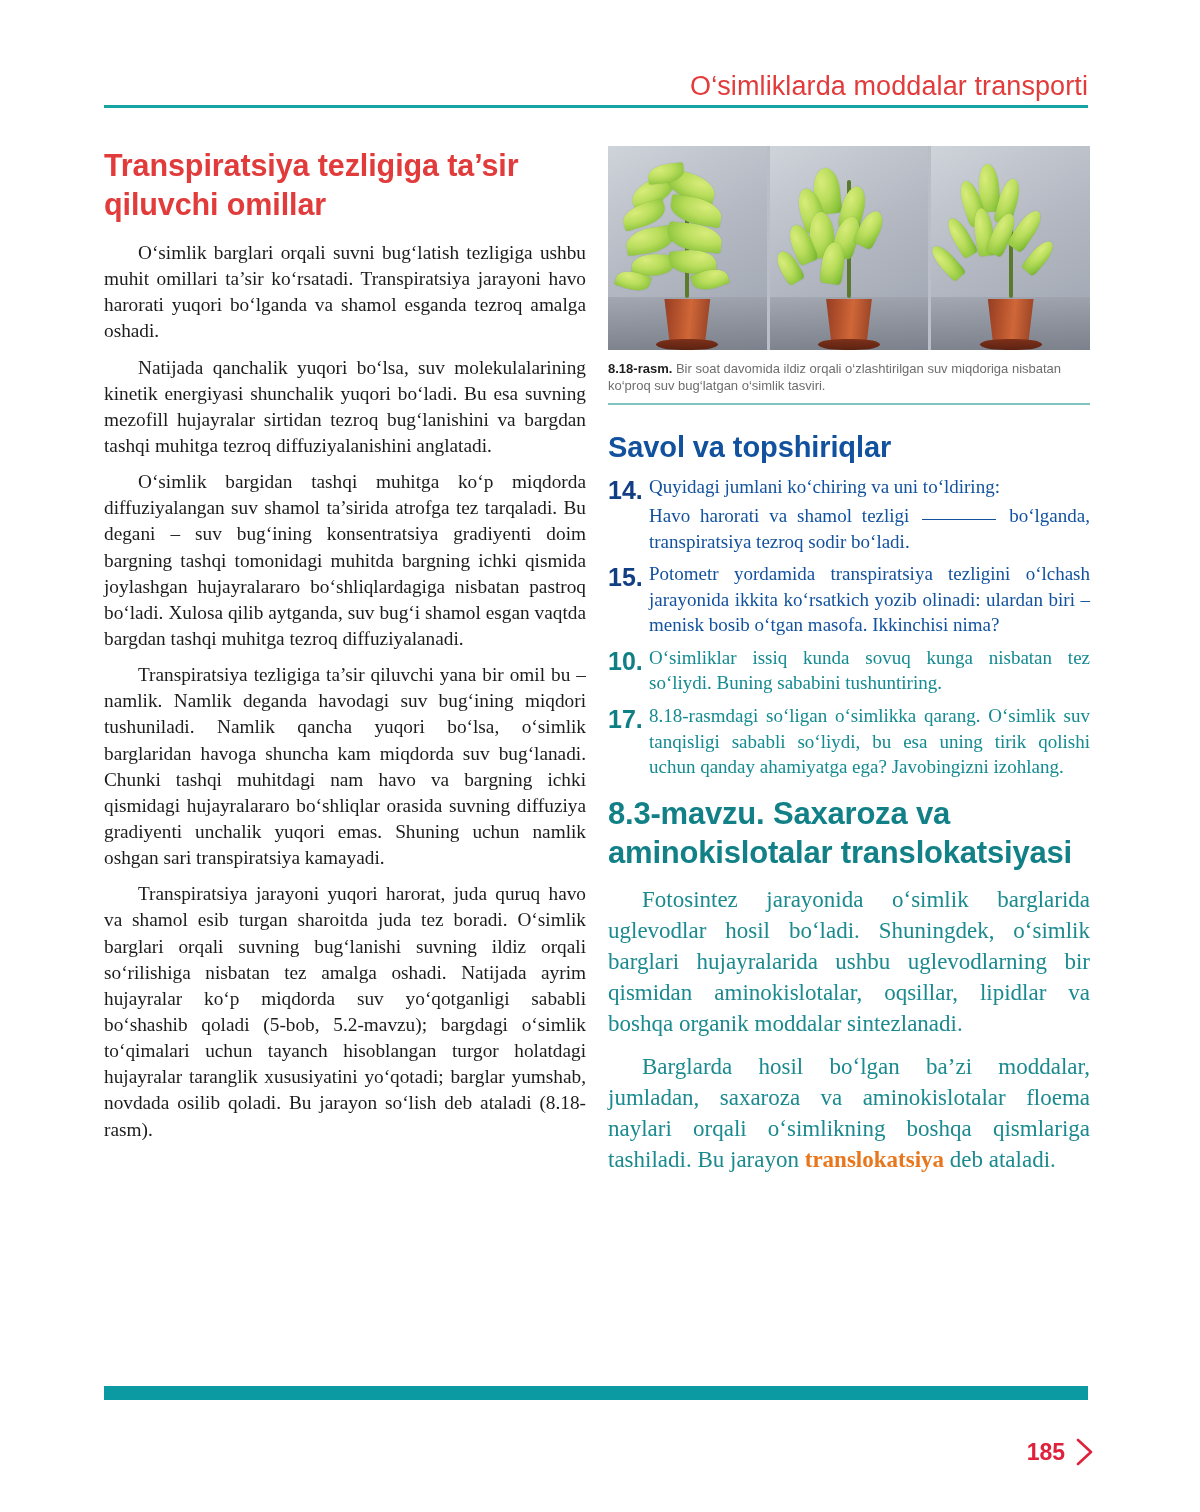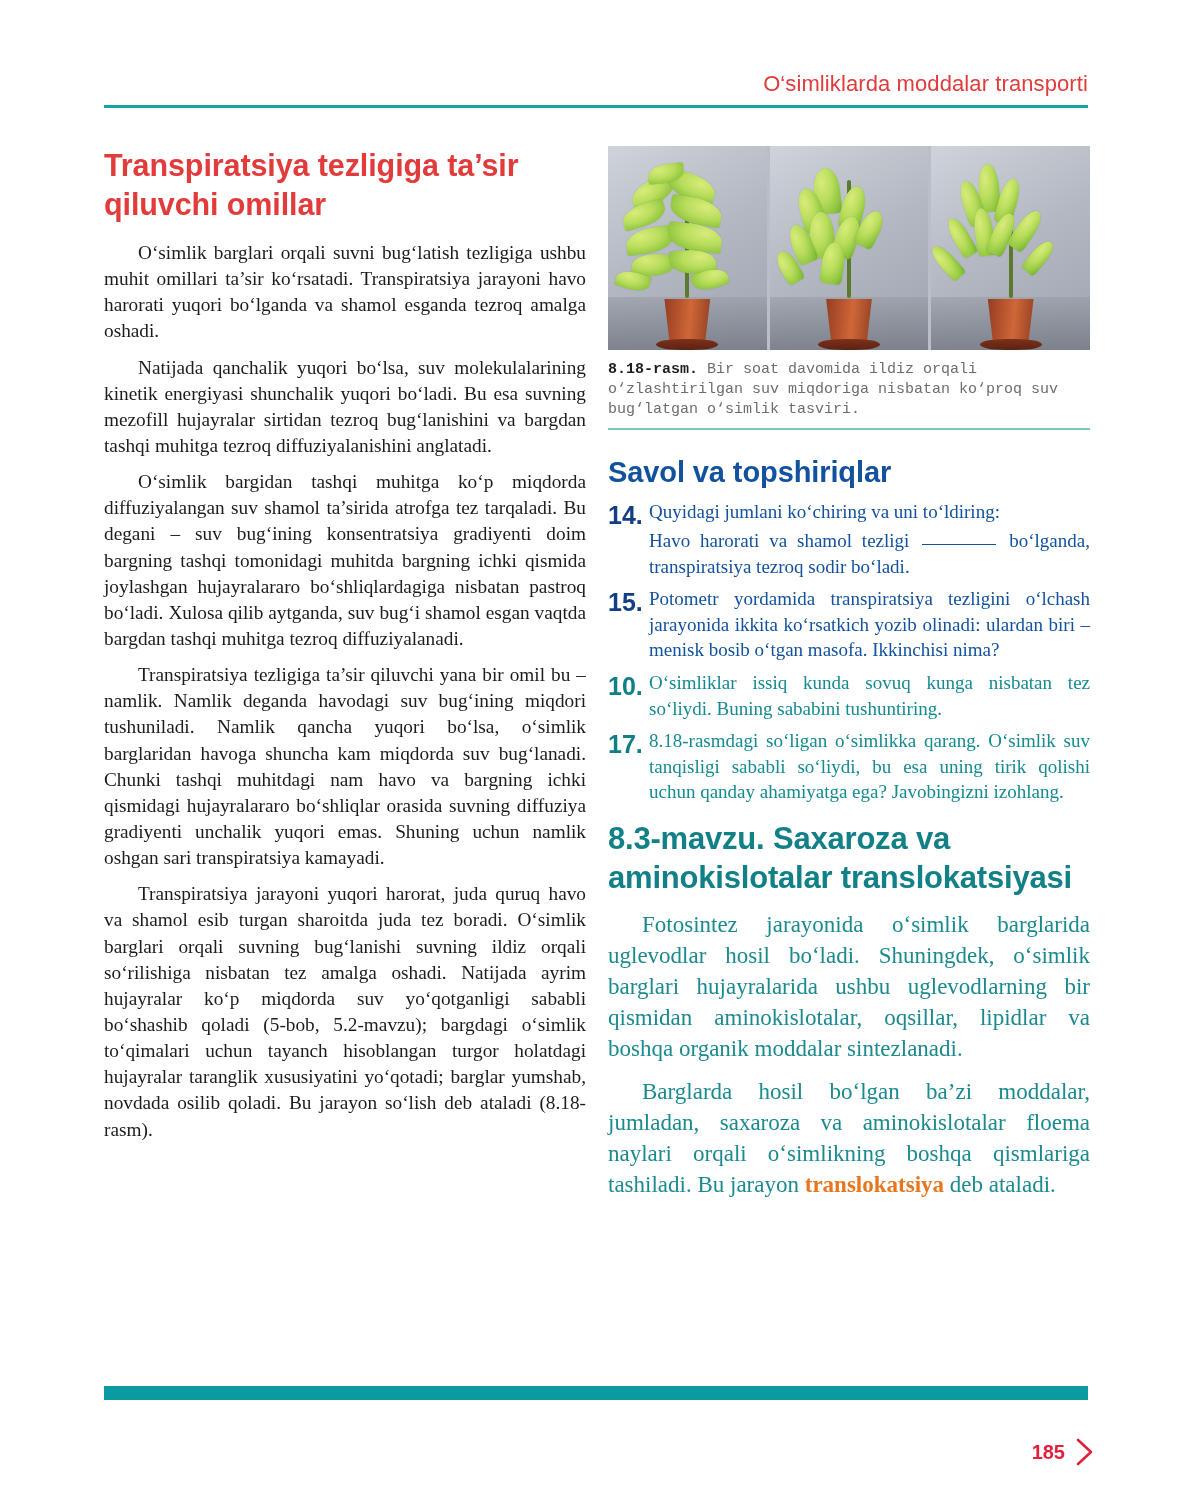--- a/index.html
+++ b/index.html
@@ -26,21 +26,21 @@
   
   .header-zone {
     position: absolute;
     left: 104px;
     top: 72px;
     width: 984px;
     height: 42px;
   }
   .header-title {
     font-family: "Liberation Sans", "DejaVu Sans", sans-serif;
-    font-size: 22px;
+    font-size: 27px;
     letter-spacing: .1px;
     color: #e23b3b;
     text-align: right;
     line-height: 1.1;
     white-space: nowrap;
   }
   .header-rule {
     position: absolute;
     left: 0;
     top: 33px;
@@ -142,22 +142,22 @@
   }
   .leaf {
     position: absolute;
     background: radial-gradient(ellipse at 32% 30%, #d8ec7a 0%, #b9dd5c 42%, #8cc43c 78%, #6fa82e 100%);
     border-radius: 60% 8% 60% 8%;
     box-shadow: 0 0 1px rgba(60,90,30,.35);
   }
 
   .fig-caption {
     margin-top: 10px;
-    font-family: Liberation Mono, monospace;
-    font-size: 15px;
+    font-family: Liberation Sans, sans-serif;
+    font-size: 13px;
     line-height: 1.32;
     color: #6d6d6d;
   }
   .fig-caption b {
     color: #1d1d1d;
     font-weight: 700;
   }
   .fig-rule {
     margin-top: 9px;
     width: 482px;
@@ -249,21 +249,21 @@
     position: absolute;
     right: 104px;
     top: 1437px;
     display: flex;
     align-items: center;
     gap: 9px;
   }
   .page-no {
     font-family: "Liberation Sans", "DejaVu Sans", sans-serif;
     font-weight: 700;
-    font-size: 20px;
+    font-size: 23px;
     color: #e0213b;
     line-height: 1;
   }
   .chev {
     width: 22px;
     height: 30px;
     display: block;
   }
 </style>
 </head>

